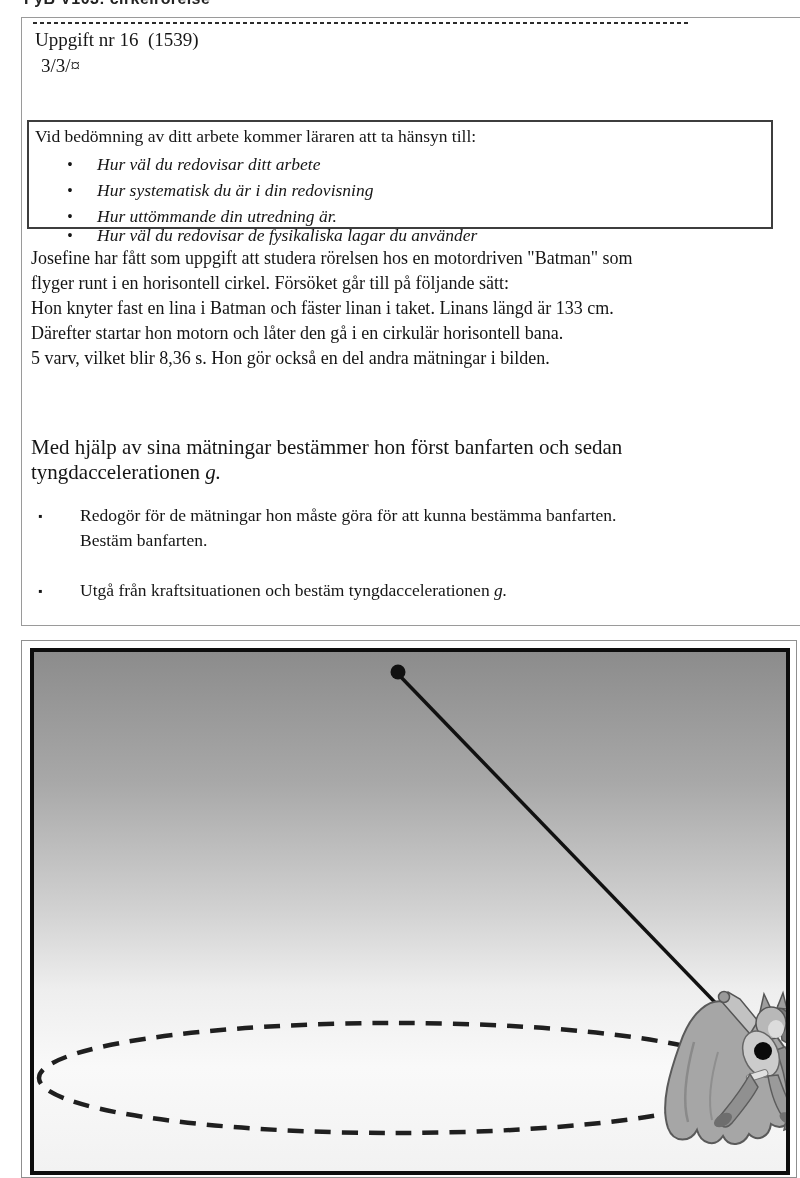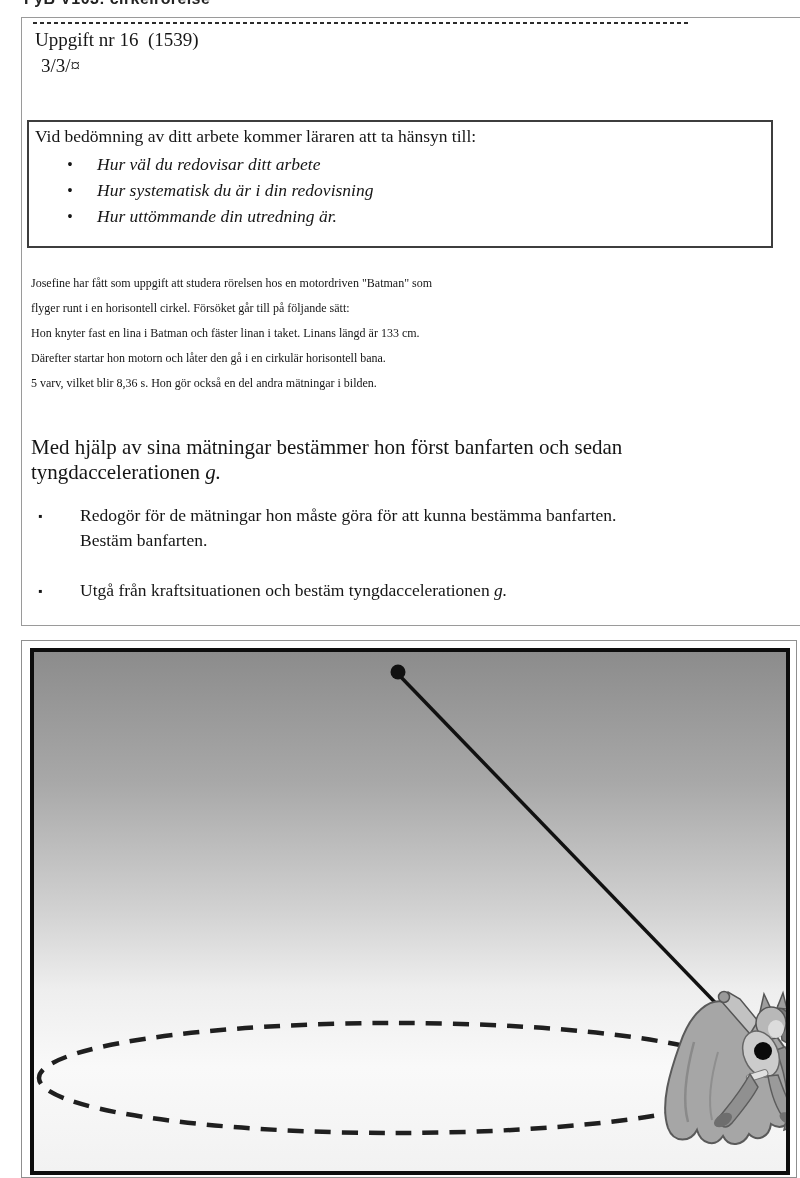--- a/index.html
+++ b/index.html
@@ -23,28 +23,28 @@
   }
   .divider {
     position:absolute; left:11px; top:4px; width:656px; height:2px;
     background:repeating-linear-gradient(90deg,#2b2b2b 0 4px, transparent 4px 7px);
   }
   .task-header { position:absolute; left:13px; top:11px; font-size:19px; white-space:pre; }
   .task-score  { position:absolute; left:19px; top:37px; font-size:19px; }
 
   
   .assessment {
-    position:absolute; left:5px; top:102px; width:746px; height:128px;
+    position:absolute; left:5px; top:102px; width:746px; height:109px;
     border:2px solid #3d3d3d; box-sizing:border-box; background:#fff;
   }
   .assessment-intro { position:absolute; left:6px; top:4px; font-size:17.5px; }
   .assessment-item  { position:absolute; left:38px; font-size:17.5px; white-space:nowrap;font-style:italic; }
   .assessment-item .bullet { display:inline-block; width:30px; font-size:16px; }
 
-  .description { position:absolute; left:9px; top:253px; font-size:12px; line-height:25px; white-space:nowrap; }
+  .description { position:absolute; left:9px; top:228px; font-size:18px; line-height:25px; white-space:nowrap; }
   .goal        { position:absolute; left:9px; top:417px; font-size:21px; line-height:25px; white-space:nowrap; }
   .italic-var  { font-style:italic; }
 
   .subtask { position:absolute; font-size:17.5px; line-height:25px; white-space:nowrap; }
   .subtask .sq { position:absolute; left:16px; top:1px; font-size:12px; }
   .subtask .sub-lines { margin-left:58px; }
   .subtask-1 { top:485px; left:0; }
   .subtask-2 { top:560px; left:0; }
 
   
@@ -72,20 +72,21 @@
   <div class="sheet">
     <div class="divider"></div>
     <div class="task-header">Uppgift nr 16  (1539)</div>
     <div class="task-score">3/3/¤</div>
 
     <div class="assessment">
       <div class="assessment-intro">Vid bedömning av ditt arbete kommer läraren att ta hänsyn till:</div>
       <div class="assessment-item" style="top:32px"><span class="bullet">•</span><span>Hur väl du redovisar ditt arbete</span></div>
       <div class="assessment-item" style="top:58px"><span class="bullet">•</span><span>Hur systematisk du är i din redovisning</span></div>
       <div class="assessment-item" style="top:84px"><span class="bullet">•</span><span>Hur uttömmande din utredning är.</span></div>
+      <div class="assessment-item" style="top:103px"><span class="bullet">•</span><span>Hur väl du redovisar de fysikaliska lagar du använder</span></div>
     </div>
 
     <div class="description">
       <div>Josefine har fått som uppgift att studera rörelsen hos en motordriven "Batman" som</div>
       <div>flyger runt i en horisontell cirkel. Försöket går till på följande sätt:</div>
       <div>Hon knyter fast en lina i Batman och fäster linan i taket. Linans längd är 133 cm.</div>
       <div>Därefter startar hon motorn och låter den gå i en cirkulär horisontell bana.</div>
       <div>5 varv, vilket blir 8,36 s. Hon gör också en del andra mätningar i bilden.</div>
     </div>
 

